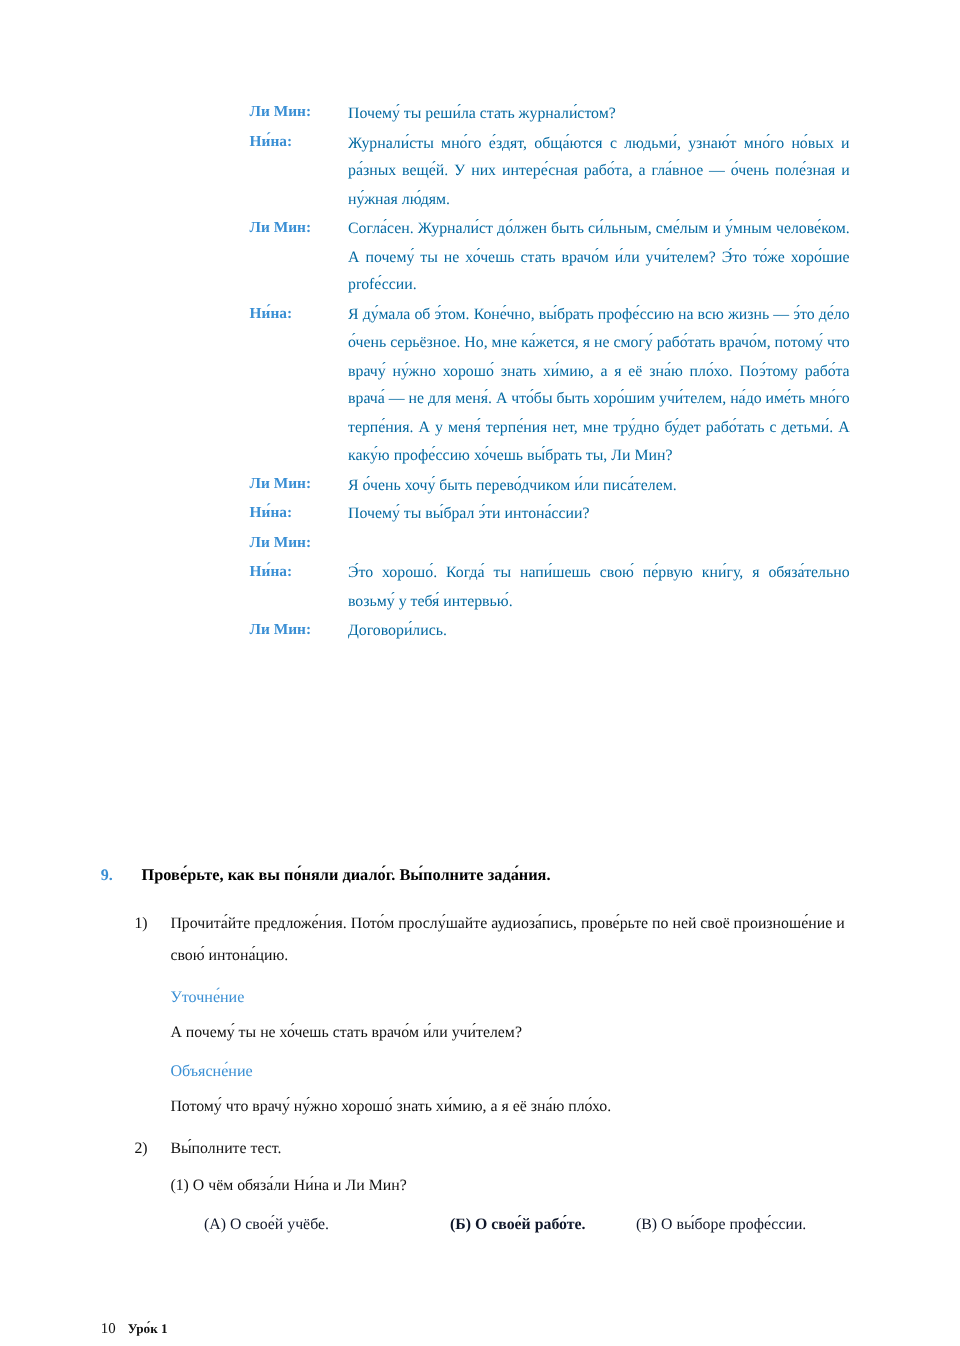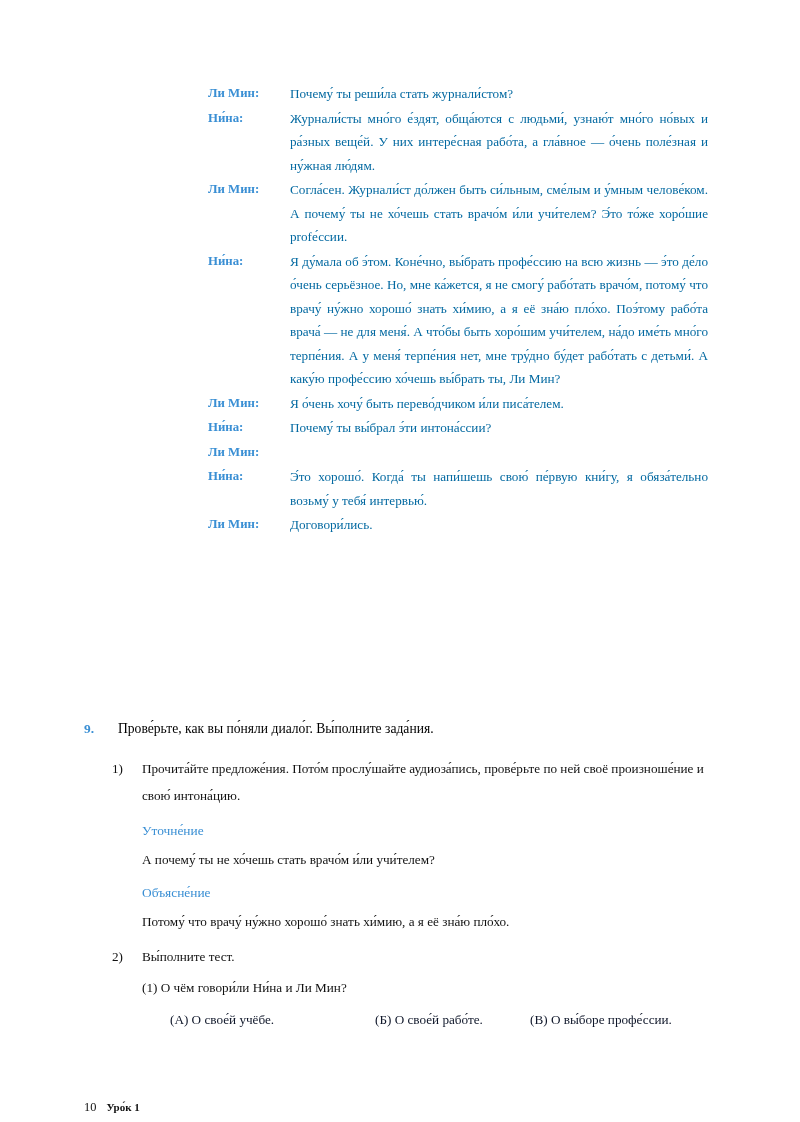--- a/index.html
+++ b/index.html
@@ -73,21 +73,21 @@
   }
   .ex-num {
     flex: 0 0 34px;
     color: #3a8fd4;
     font-weight: bold;
     font-size: 13.4px;
     line-height: 21px;
   }
   .ex-title {
     flex: 1 1 auto;
-    font-weight: normal;
+    font-weight: bold;
     font-size: 13.6px;
     line-height: 21px;
     color: #000000;
   }
 
   .sub-item {
     display: flex;
     align-items: flex-start;
     margin-top: 2px;
   }
@@ -130,21 +130,21 @@
   }
   .opts {
     margin-left: 86px;
     margin-top: 8px;
     display: flex;
     font-size: 13.2px;
     line-height: 24px;
     color: #0f172a;
   }
   .opt-a { flex: 0 0 205px; }
-  .opt-b { flex: 0 0 155px; }
+  .opt-b { flex: 0 0 155px; font-weight: bold; }
   .opt-c { flex: 0 0 auto; }
 
   
   .footer {
     position: absolute;
     left: 84px;
     top: 1100px;
     display: flex;
     align-items: baseline;
     font-size: 12.4px;
@@ -230,21 +230,21 @@
     <div class="tag-label">Объясне́ние</div>
     <div class="tag-text">Потому́ что врачу́ ну́жно хорошо́ знать хи́мию, а я её зна́ю пло́хо.</div>
 
     <div class="sub-item">
       <div class="sub-num">2)</div>
       <div class="sub-body">Вы́полните тест.</div>
     </div>
 
     <div class="q-line">
       <span>(1)</span>
-      <span>О чём говори́ли Ни́на и Ли Мин?</span>
+      <span>О чём обяза́ли Ни́на и Ли Мин?</span>
     </div>
 
     <div class="opts">
       <div class="opt-a">(А) О свое́й учёбе.</div>
       <div class="opt-b">(Б) О свое́й рабо́те.</div>
       <div class="opt-c">(В) О вы́боре профе́ссии.</div>
     </div>
 
   </div>
 

